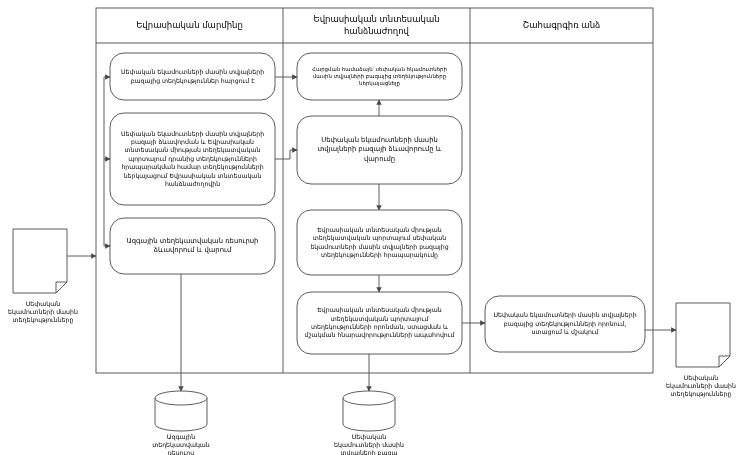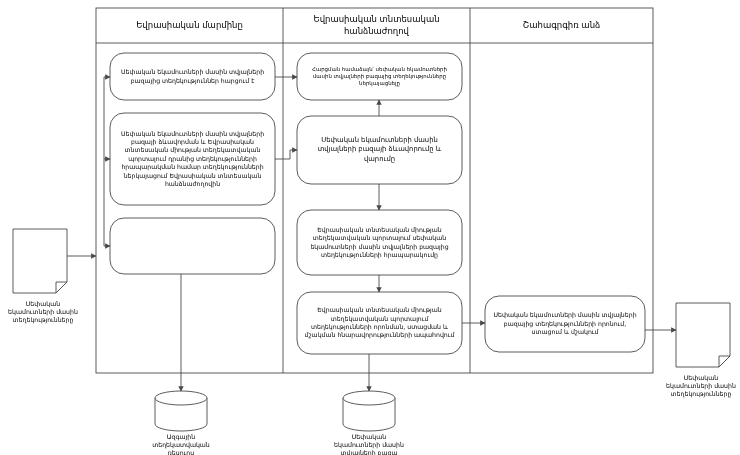--- a/index.html
+++ b/index.html
@@ -147,20 +147,21 @@
   <div class="lane-header-text" style="left:96px; top:8px; width:187px; height:35px;">Եվրասիական մարմինը</div>
 
   <div class="lane-header-text" style="left:283px; top:8px; width:187px; height:35px; padding:0 10px;">Եվրասիական տնտեսական հանձնաժողով</div>
 
   <div class="lane-header-text" style="left:470px; top:8px; width:183px; height:35px;">Շահագրգիռ անձ</div>
 
   <div class="node-text" style="left:110px; top:53px; width:165px; height:47px;">Սեփական եկամուտների մասին տվյալների բազայից տեղեկություններ հարցում է</div>
 
   <div class="node-text" style="left:110px; top:113px; width:165px; height:92px;">Սեփական եկամուտների մասին տվյալների բազայի ձևավորման և Եվրասիական տնտեսական միության տեղեկատվական պորտալում դրանից տեղեկությունների հրապարակման համար տեղեկությունների ներկայացում Եվրասիական տնտեսական հանձնաժողովին</div>
 
+  <div class="node-text big" style="left:110px; top:218px; width:165px; height:56px;">Ազգային տեղեկատվական ռեսուրսի ձևավորում և վարում</div>
 
   <div class="node-text" style="left:297px; top:53px; width:165px; height:47px; font-size:5.4px;">Հարցման համաձայն՝ սեփական եկամուտների մասին տվյալների բազայից տեղեկությունները ներկայացնելը</div>
 
   <div class="node-text big" style="left:297px; top:116px; width:165px; height:68px;">Սեփական եկամուտների մասին տվյալների բազայի ձևավորումը և վարումը</div>
 
   <div class="node-text" style="left:297px; top:210px; width:165px; height:65px;">Եվրասիական տնտեսական միության տեղեկատվական պորտալում սեփական եկամուտների մասին տվյալների բազայից տեղեկությունների հրապարակումը</div>
 
   <div class="node-text" style="left:297px; top:292px; width:165px; height:62px;">Եվրասիական տնտեսական միության տեղեկատվական պորտալում տեղեկությունների որոնման, ստացման և մշակման հնարավորությունների ապահովում</div>
 
   <div class="node-text" style="left:485px; top:296px; width:160px; height:56px;">Սեփական եկամուտների մասին տվյալների բազայից տեղեկությունների որոնում, ստացում և մշակում</div>

